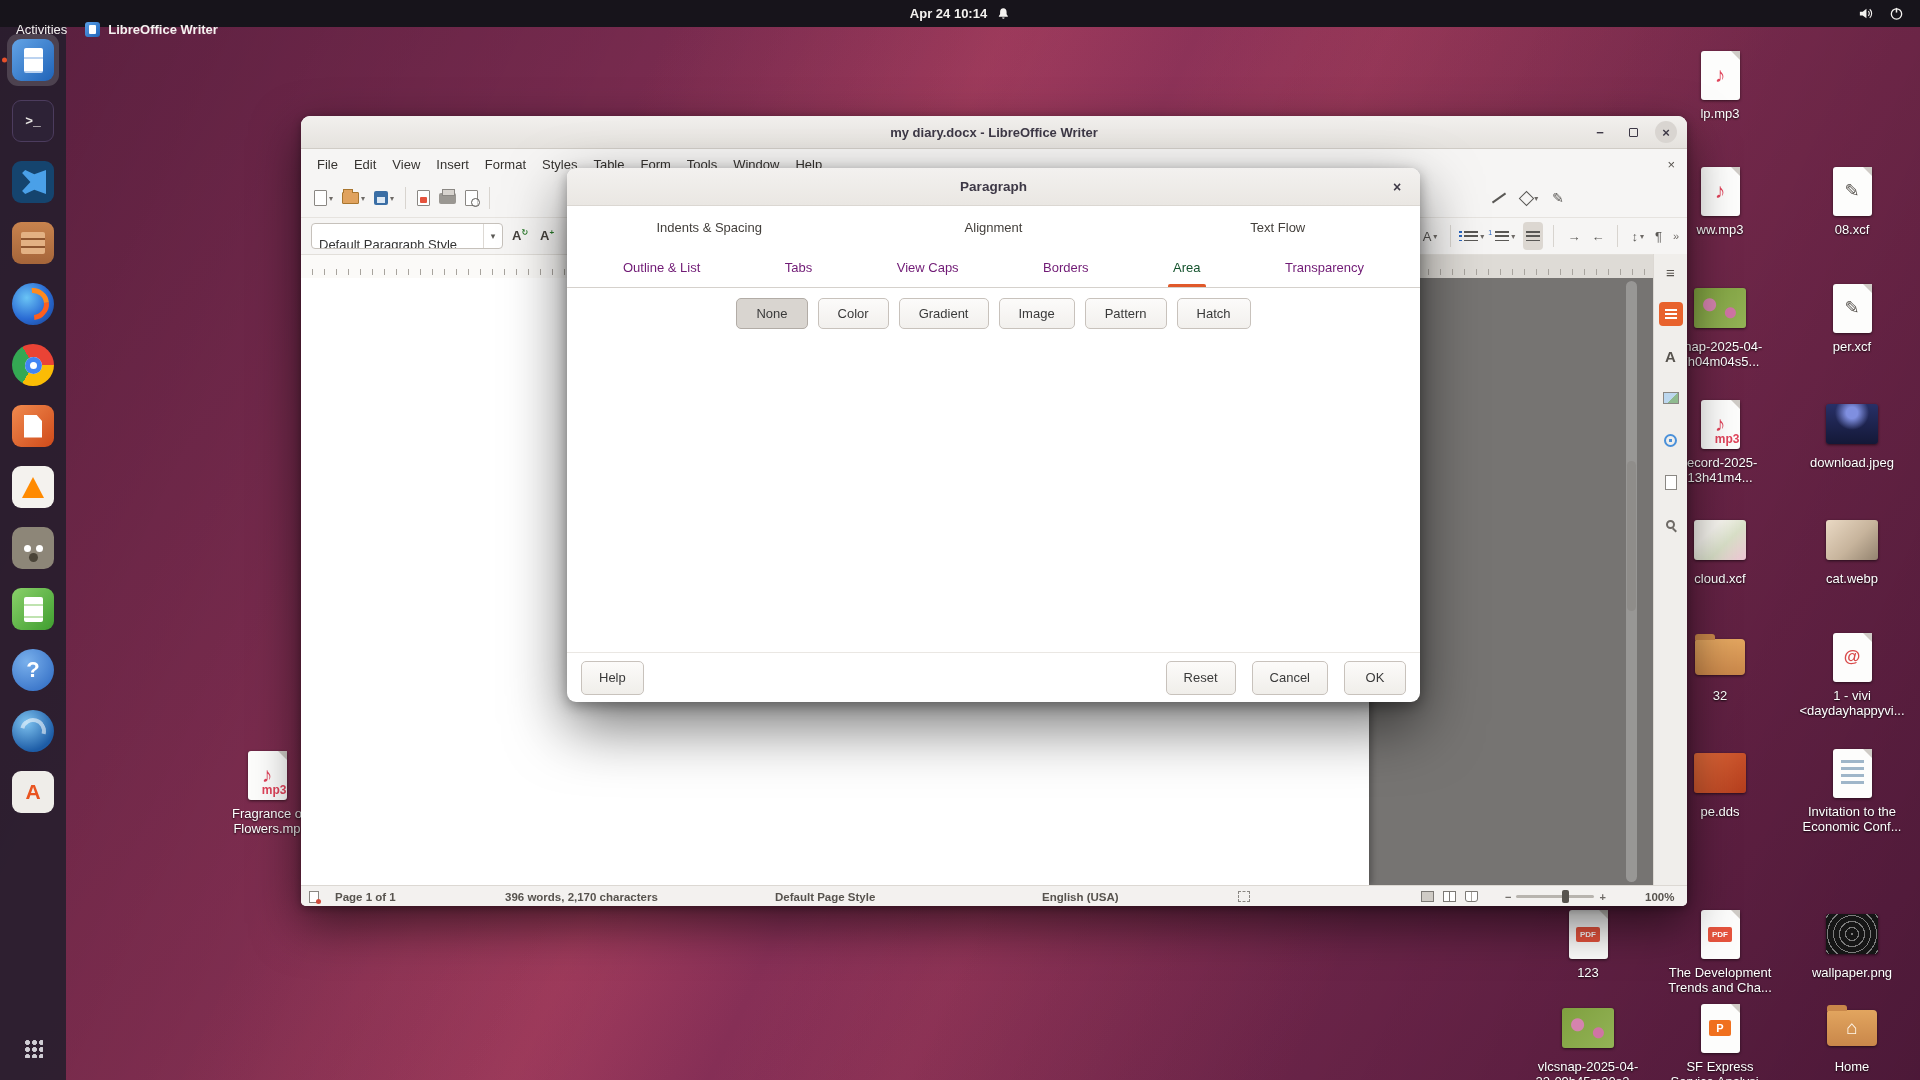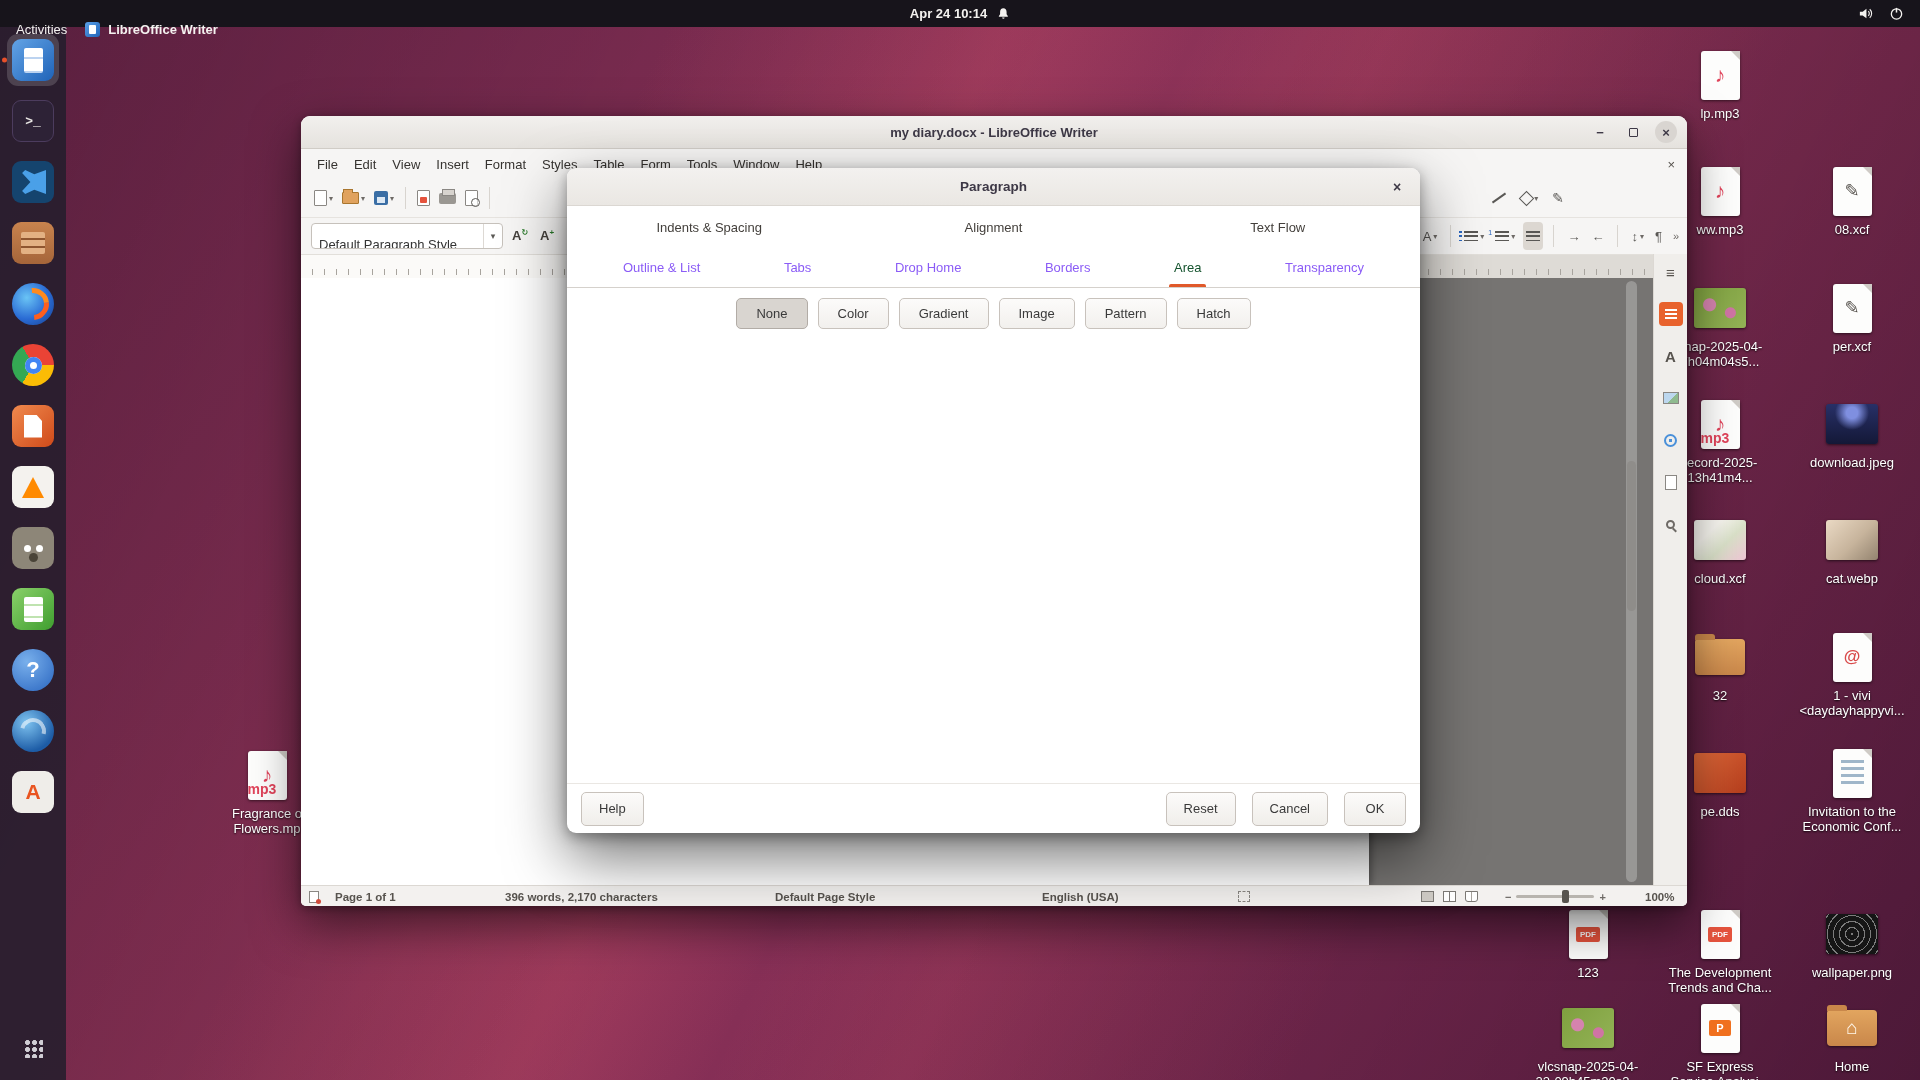--- a/index.html
+++ b/index.html
@@ -75,21 +75,21 @@
   
   .dicon { position:absolute; width:116px; display:flex; flex-direction:column; align-items:center; gap:5px; z-index:1; }
   .dicon .lbl { width:112px; color:#fff; font-size:13px; line-height:1.18; text-align:center;
     text-shadow:0 1px 2px rgba(0,0,0,.9); overflow-wrap:anywhere; max-height:33px; overflow:hidden; }
   .thumb { width:54px; height:52px; display:flex; align-items:center; justify-content:center; }
   .pg { width:39px; height:49px; background:#fdfdfc; border-radius:3px; position:relative;
     box-shadow:0 1px 3px rgba(0,0,0,.55); display:flex; align-items:center; justify-content:center; }
   .pg::before { content:""; position:absolute; top:0; right:0; border-style:solid;
     border-width:0 9px 9px 0; border-color:transparent #cfcbc6 transparent transparent; }
   .t-audio::after { content:"♪"; color:#e0435a; font-size:21px; }
-  .badge { position:absolute; bottom:3px; left:0; right:0; text-align:left; font-size:14px; font-weight:bold; color:#e0435a; }
+  .badge { position:absolute; bottom:3px; left:0; right:0; text-align:right; font-size:12px; font-weight:bold; color:#e0435a; }
   .t-html::after { content:"</>"; color:#e8702a; font-weight:bold; font-size:12px; }
   .t-xcf::after { content:"✎"; color:#57534e; font-size:18px; }
   .t-pdf::after { content:"PDF"; background:#e5533d; color:#fff; font-size:8px; font-weight:bold; padding:3px 4px; border-radius:2px; }
   .t-ppt::after { content:"P"; background:#f0701e; color:#fff; font-size:11px; font-weight:bold; padding:2px 7px; border-radius:2px; }
   .t-doc::after { content:""; width:23px; height:27px;
     background:repeating-linear-gradient(to bottom,#9fb6c9 0 3px, transparent 3px 7px); }
   .t-contact::after { content:"@"; color:#d84a4a; font-weight:bold; font-size:17px; }
   .photo { width:52px; height:40px; border-radius:3px; box-shadow:0 1px 3px rgba(0,0,0,.6); }
   .ph-flower { background:
       radial-gradient(circle at 30% 42%, #d583ae 0 6px, transparent 7px),
@@ -196,30 +196,30 @@
   .vw.active { background:#cfcbc5; }
   .vw.multi { background:linear-gradient(to right,#fff 44%,#7c7975 44% 56%,#fff 56%); }
   .vw.book { background:linear-gradient(to right,#fff 47%,#a8a49e 47% 53%,#fff 53%); border-radius:0 0 3px 3px; }
   .st-zoomsl { left:1204px; gap:5px; }
   .zminus,.zplus { font-size:11px; color:#6e6a66; }
   .ztrack { width:78px; height:3px; background:#b8b4ae; border-radius:2px; position:relative; display:block; }
   .zthumb { position:absolute; left:58%; top:-5px; width:7px; height:13px; background:#57534e; border-radius:2px; }
   .st-zoom { left:1344px; }
 
   
-  .dlg { position:absolute; left:567px; top:168px; width:853px; height:665px; background:#fff; border-radius:9px;
+  .dlg { position:absolute; left:567px; top:168px; width:853px; height:534px; background:#fff; border-radius:9px;
     box-shadow:0 24px 60px rgba(0,0,0,.55), 0 4px 14px rgba(0,0,0,.35); z-index:20; overflow:hidden; font-size:13px; color:#3a3a3a; }
   .dlg-head { height:38px; background:linear-gradient(#f3f1ef,#eae7e3); border-bottom:1px solid #dbd7d2;
     display:flex; align-items:center; justify-content:center; font-weight:bold; font-size:13.5px; color:#3d3846; position:relative; }
   .dlg-close { position:absolute; right:12px; top:8px; width:22px; height:22px; border-radius:50%;
     display:flex; align-items:center; justify-content:center; color:#3d3846; font-size:14px; }
   .tabs1 { height:42px; display:flex; }
   .tabs1 .t { flex:1; display:flex; align-items:center; justify-content:center; color:#44403c; }
   .tabs2 { height:40px; display:flex; justify-content:space-between; padding:0 46px; border-bottom:1px solid #d5d1cc; }
-  .tabs2 .t { display:flex; align-items:center; padding:0 10px; position:relative; color:#8b5cf6; }
+  .tabs2 .t { display:flex; align-items:center; padding:0 10px; position:relative; color:#701a75; }
   .tabs2 .t.active { color:#14532d; }
   .tabs2 .t.active::after { content:""; position:absolute; left:5px; right:5px; bottom:0; height:3px;
     background:#e0592a; border-radius:2px 2px 0 0; }
   .fillrow { margin-top:10px; display:flex; justify-content:center; gap:10px; }
   .fbtn { height:31px; display:flex; align-items:center; justify-content:center; padding:0 19px;
     background:linear-gradient(#fcfbfa,#f2f0ed); border:1px solid #c8c2bc; border-radius:5px; color:#3a3a3a; }
   .fbtn.active { background:#d9d5d0; border-color:#b2aca6; }
   .dlg-foot { position:absolute; left:0; right:0; bottom:0; height:50px; border-top:1px solid #eae7e3;
     display:flex; align-items:center; padding:0 14px; gap:16px; }
   .btn { height:34px; min-width:62px; padding:0 17px; display:flex; align-items:center; justify-content:center;
@@ -602,21 +602,21 @@
       <span class="dlg-close">×</span>
     </div>
     <div class="tabs1">
       <span class="t">Indents &amp; Spacing</span>
       <span class="t">Alignment</span>
       <span class="t">Text Flow</span>
     </div>
     <div class="tabs2">
       <span class="t">Outline &amp; List</span>
       <span class="t">Tabs</span>
-      <span class="t">Drop Home</span>
+      <span class="t">View Caps</span>
       <span class="t">Borders</span>
       <span class="t active">Area</span>
       <span class="t">Transparency</span>
     </div>
     <div class="fillrow">
       <span class="fbtn active">None</span>
       <span class="fbtn">Color</span>
       <span class="fbtn">Gradient</span>
       <span class="fbtn">Image</span>
       <span class="fbtn">Pattern</span>

